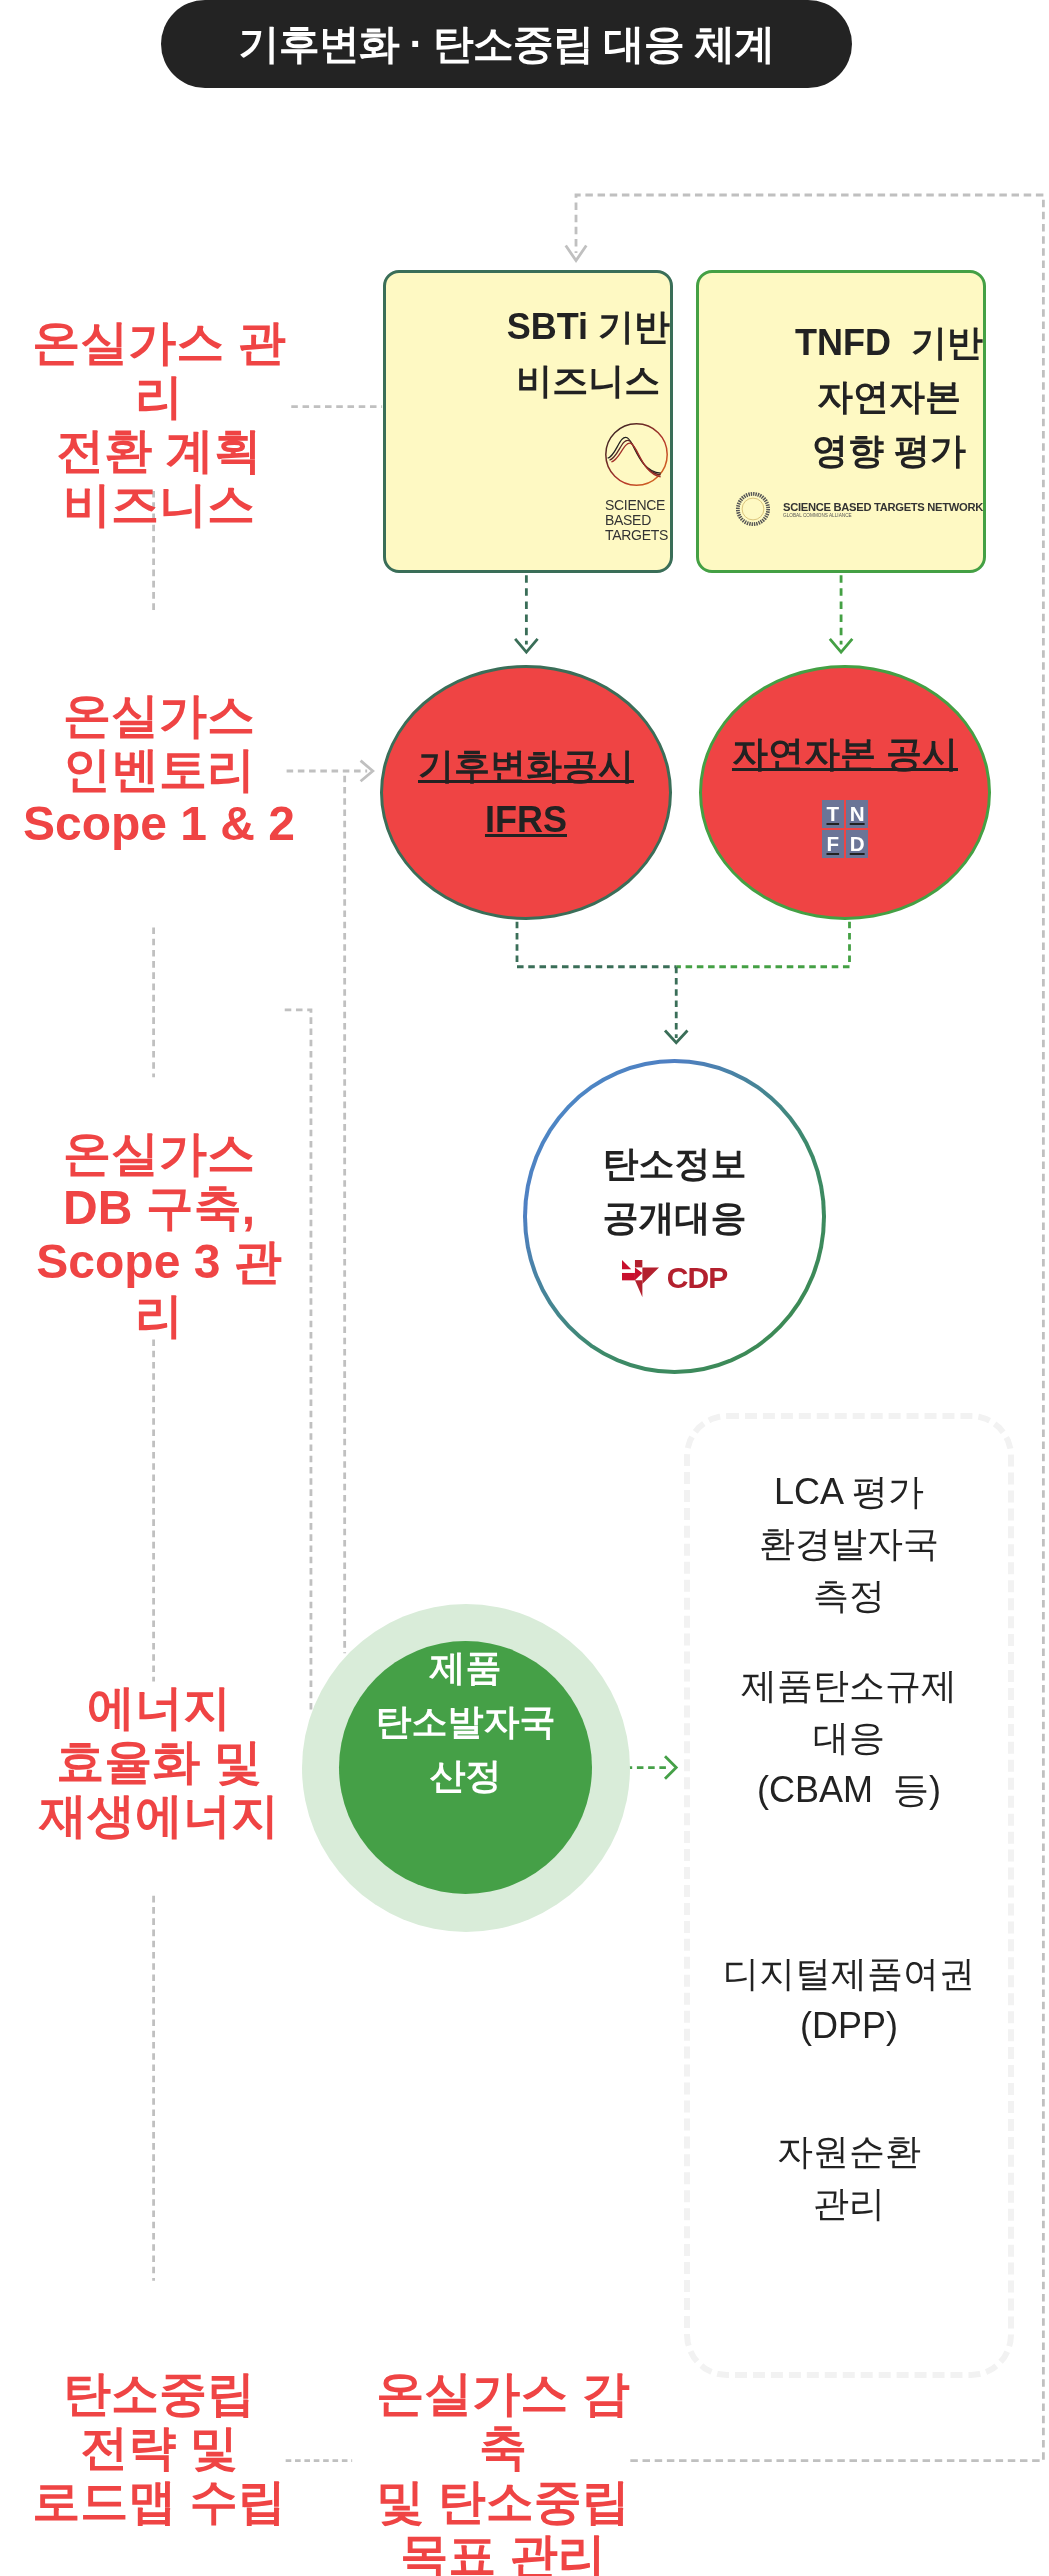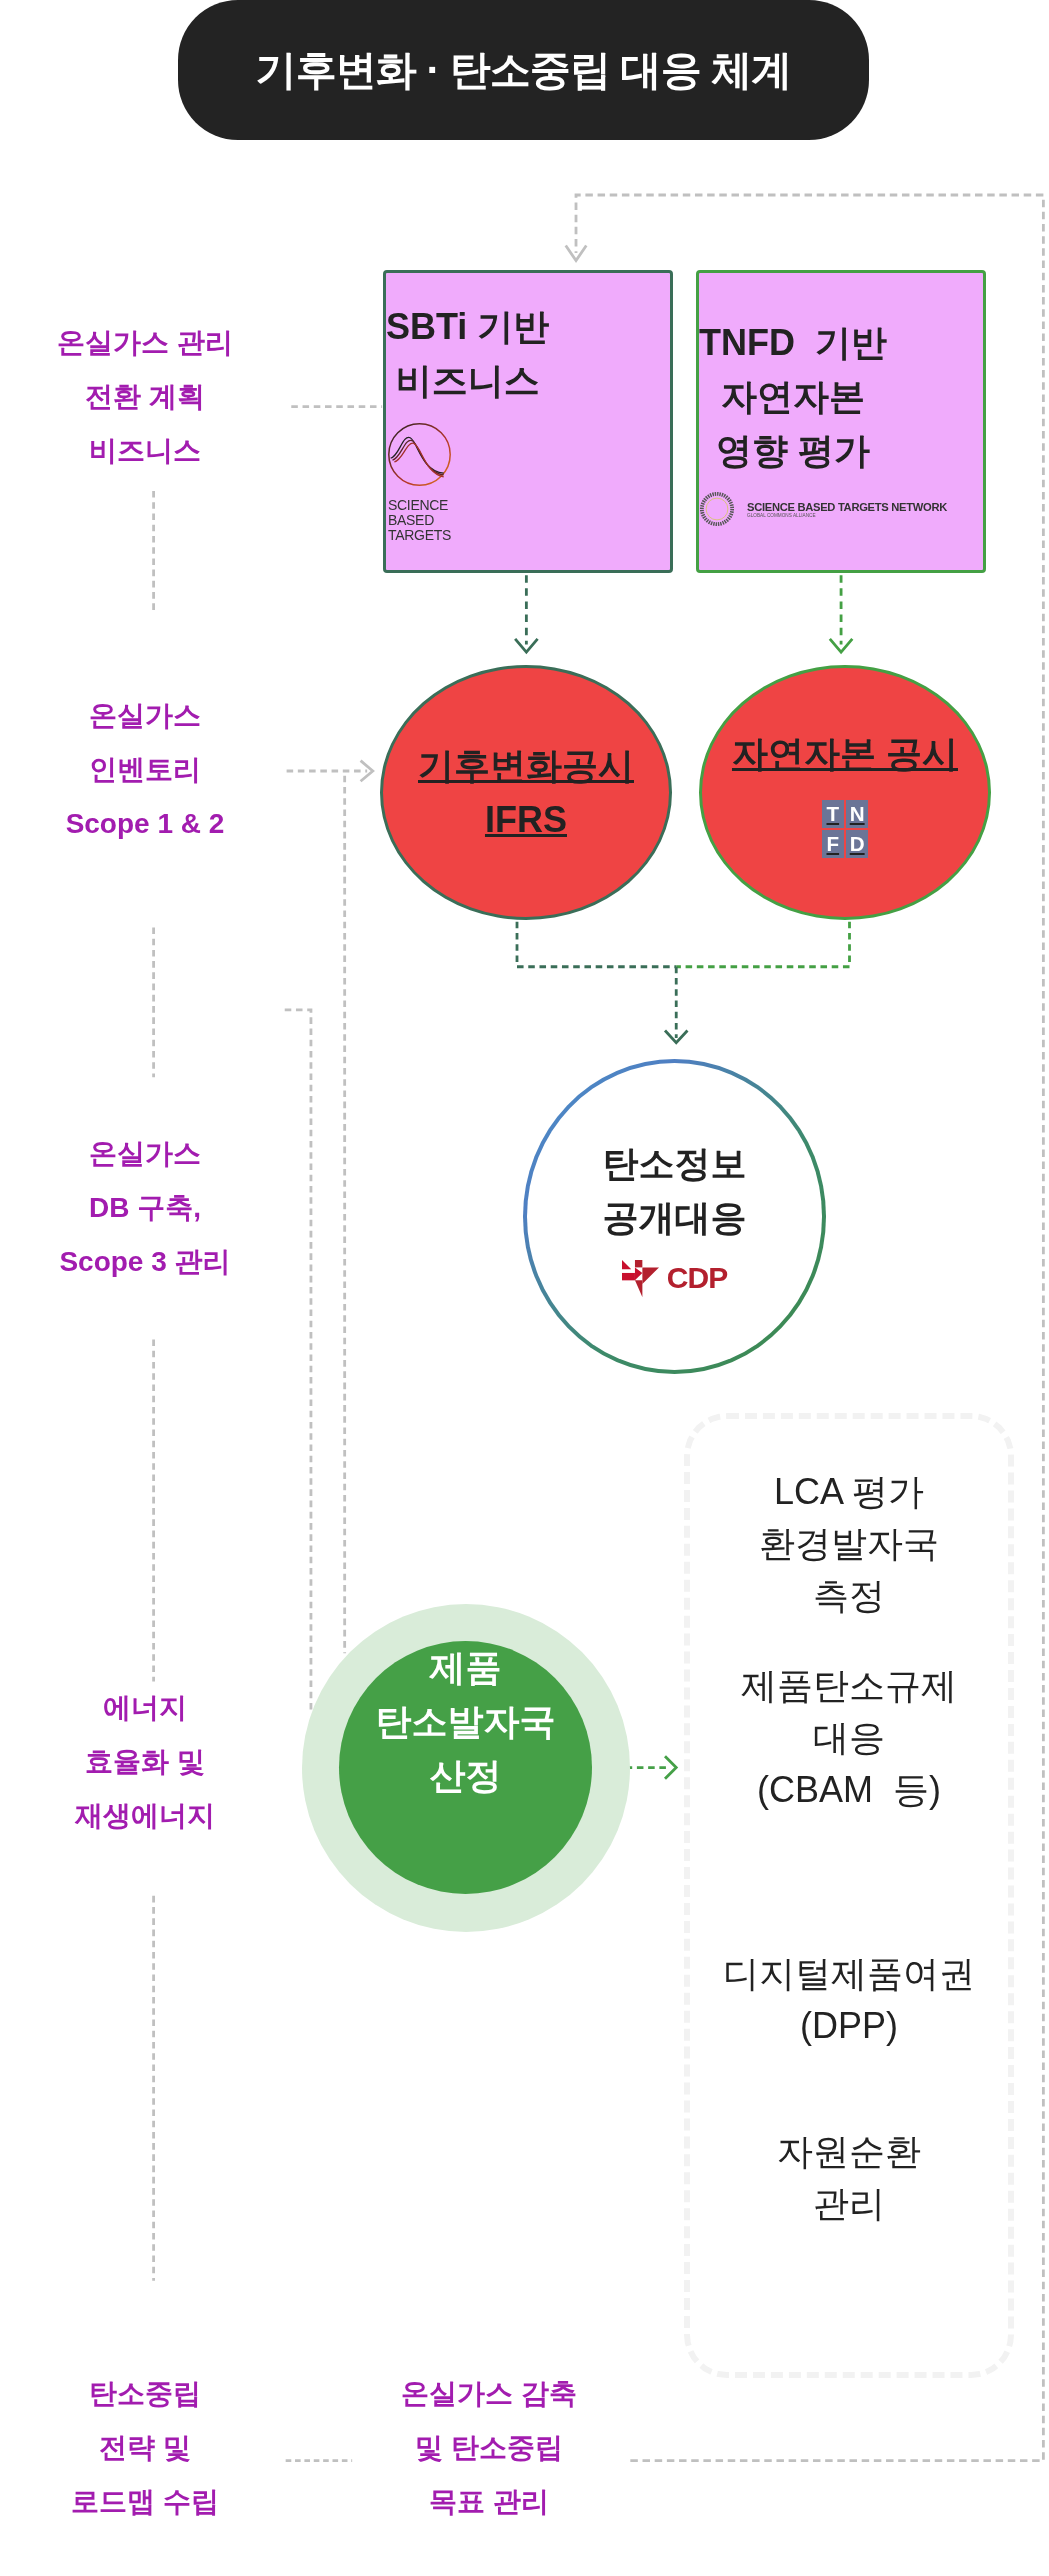--- a/index.html
+++ b/index.html
@@ -1,27 +1,27 @@
 <!DOCTYPE html>
 <html style="font-size:15px"><head>
 <meta charset="utf-8">
 <style>
   html, body { margin:0; padding:0; background:#ffffff; }
   body { width:1049px; height:2576px; position:relative; overflow:hidden;
          font-family:"Liberation Sans","DejaVu Sans",sans-serif; color:#222; }
   .abs { position:absolute; }
   #lines { position:absolute; left:0; top:0; width:1049px; height:2576px; }
-  .title-pill { left:178px; top:0; width:691px; height:140px; background:#232323;
+  .title-pill { left:161px; top:0; width:691px; height:88px; background:#232323;
     border-radius:0 0 60px 60px / 0 0 60px 60px; border-radius:60px;
     display:flex; align-items:center; justify-content:center; }
   .title-pill span { color:#fff; font-size:41px; font-weight:700; letter-spacing:-0.9px; }
-  .left-label { width:290px; left:0; text-align:center; font-size:28px; font-weight:700; line-height:54px; color:#a21caf; }
+  .left-label { width:290px; left:0; text-align:center; font-size:48px; font-weight:700; line-height:54px; color:#ef4444;padding-left:14px; }
   .node-text { font-size:36px; font-weight:700; line-height:54px; text-align:center; color:#222; }
-  .box { border:3.7px solid; border-radius:4px; background:#f0abfc; box-sizing:border-box;
-         display:flex; flex-direction:column; align-items:flex-start; justify-content:center; }
+  .box { border:3.7px solid; border-radius:16px; background:#fef9c3; box-sizing:border-box;
+         display:flex; flex-direction:column; align-items:flex-end; justify-content:center; }
   .sbti-box { left:383px; top:270px; width:290px; height:303px; border-color:#3a6e58; }
   .tnfd-box { left:696px; top:270px; width:290px; height:303px; border-color:#44a044; }
   .ellipse { border:3.7px solid; border-radius:50%; background:#ef4444; box-sizing:border-box;
              display:flex; flex-direction:column; align-items:center; justify-content:center;text-decoration:underline; }
   .ifrs-circle { left:380px; top:665px; width:292px; height:255px; border-color:#3a6e58; }
   .nature-circle { left:699px; top:665px; width:292px; height:255px; border-color:#44a044; }
   .cdp-circle { left:523px; top:1059px; width:303px; height:315px; border-radius:50%;
      background:linear-gradient(135deg,#4a8fc7 0%,#4f7fc2 25%,#3d8a6a 60%,#3c8a4a 100%);
      padding:3.7px; box-sizing:border-box; }
   .cdp-inner { width:100%; height:100%; background:#fff; border-radius:50%;

